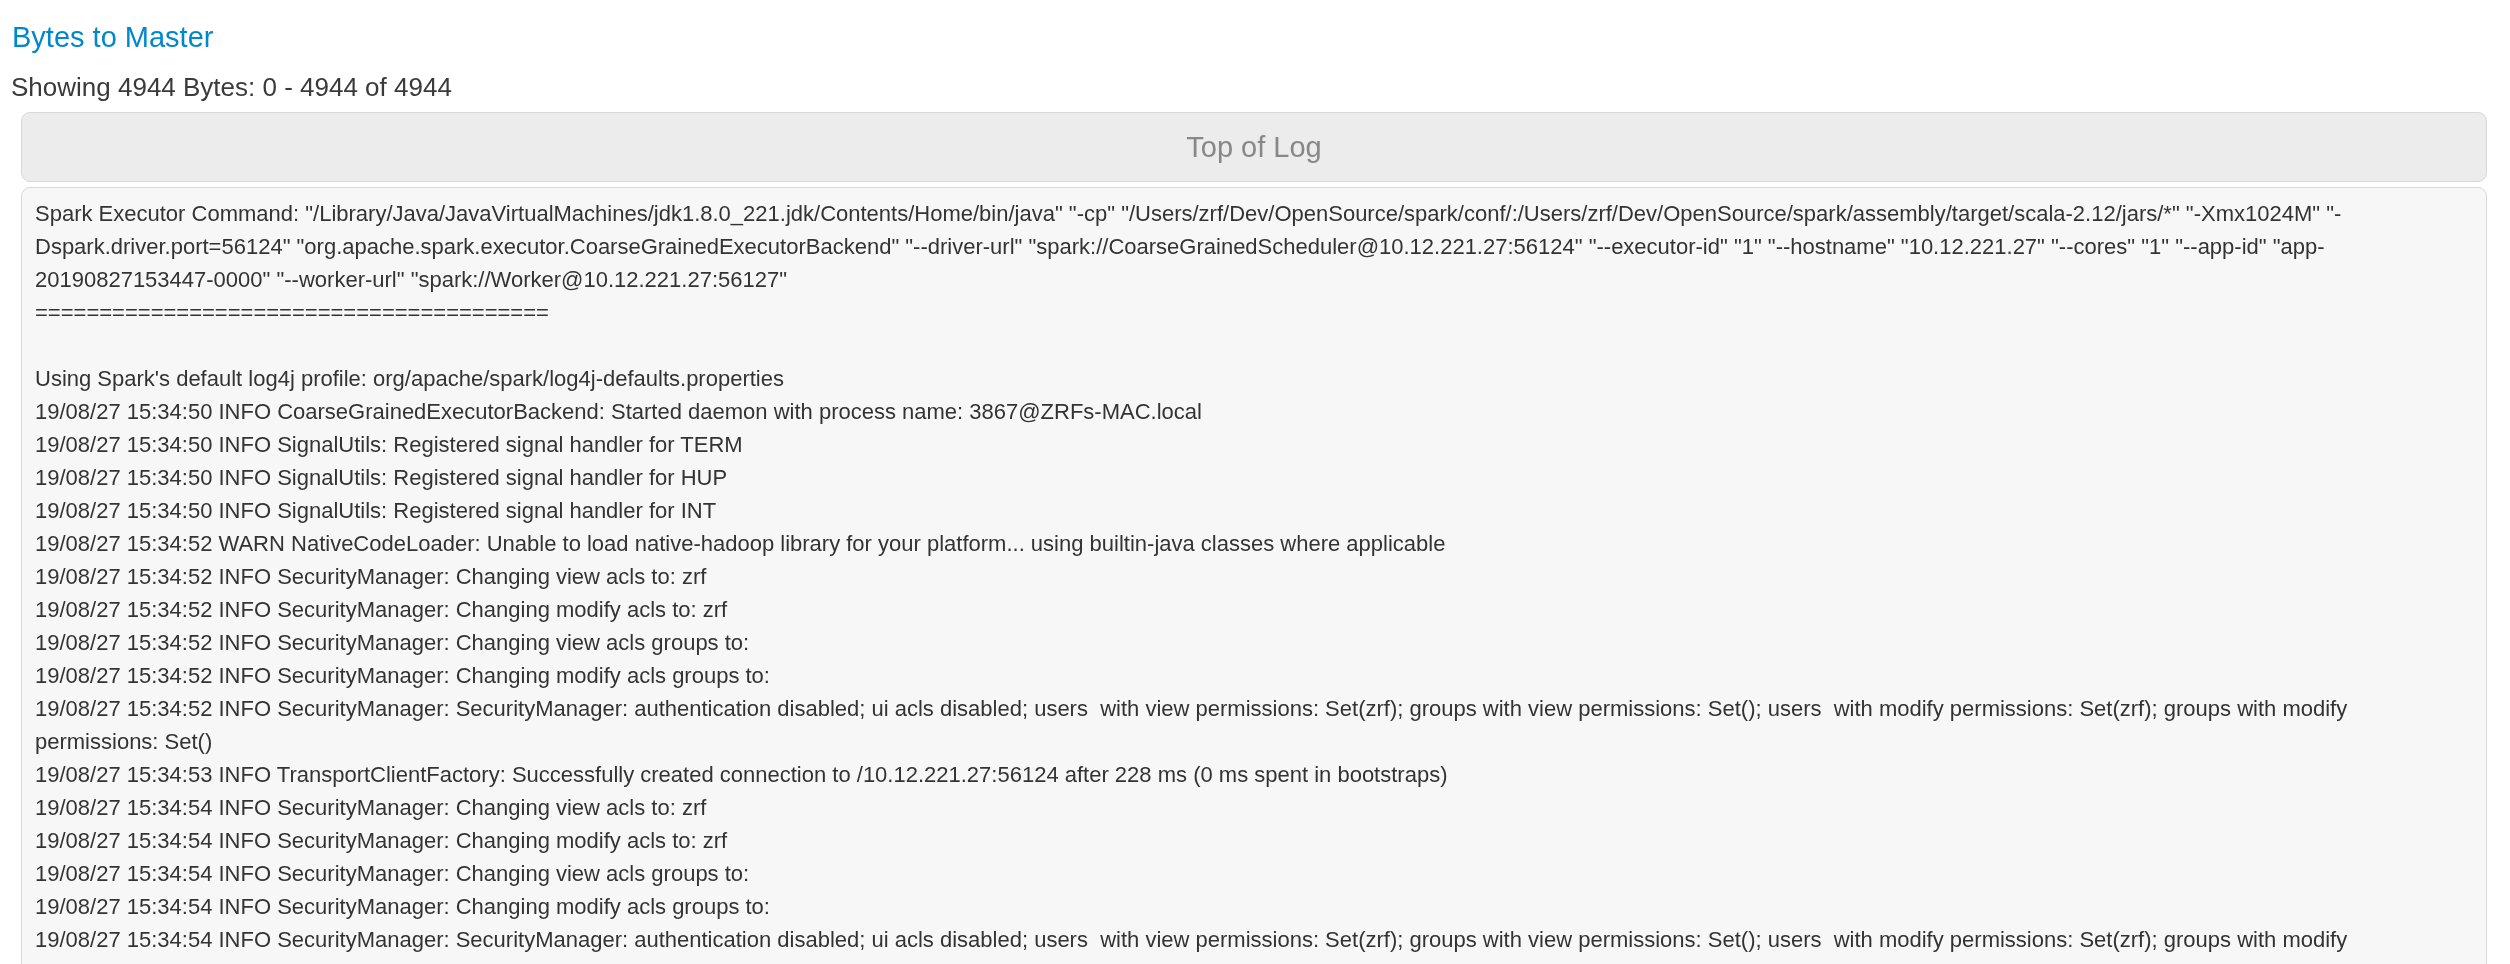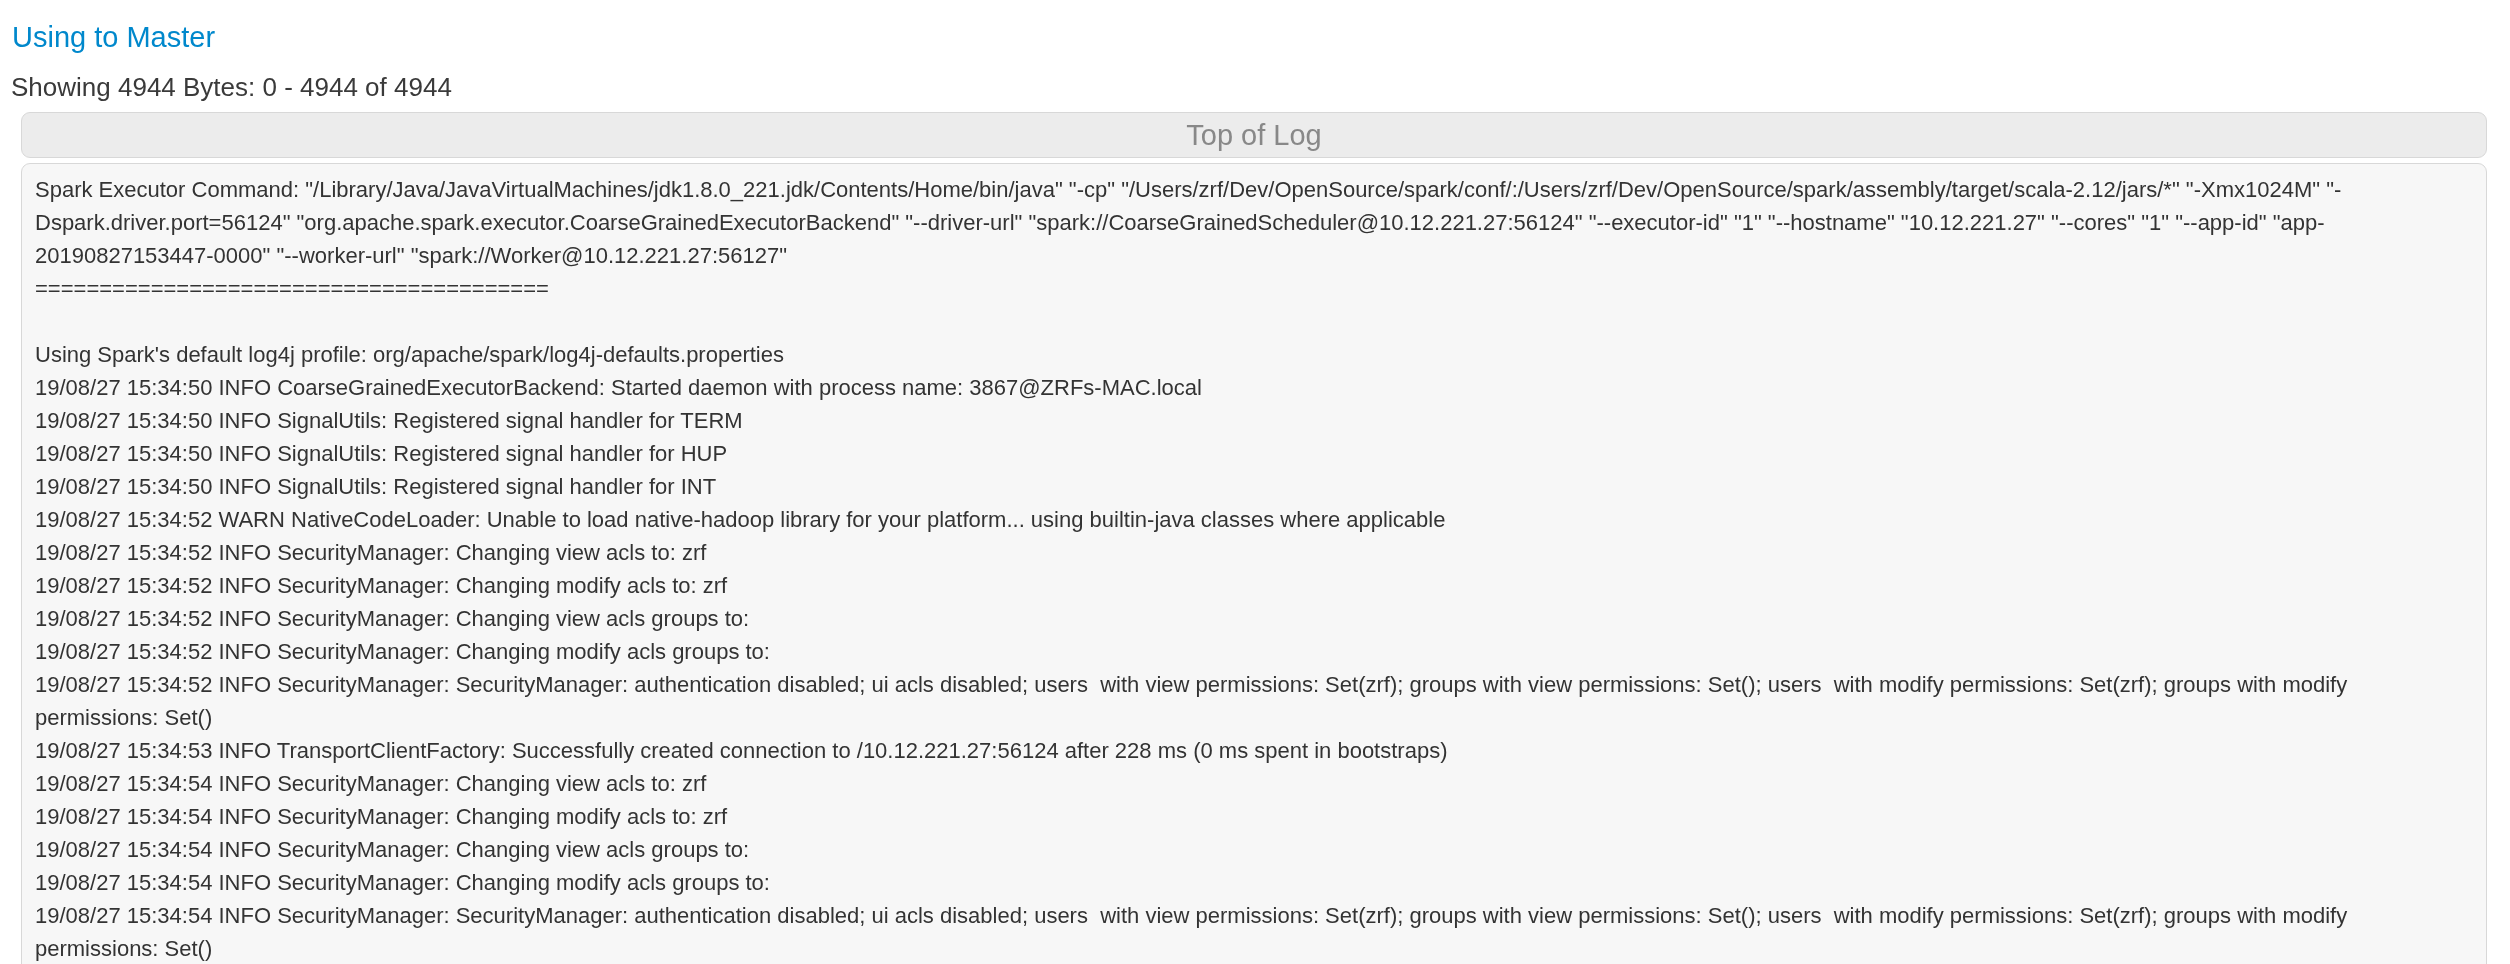--- a/index.html
+++ b/index.html
@@ -29,21 +29,21 @@
     cursor:pointer;
   }
   .byte-range{
     margin:16px 0 0 11px;
     font-size:26px;
     line-height:34px;
     color:#3a3a3a;
   }
   .log-header{
     margin:8px 23px 0 21px;
-    height:46px;
+    height:70px;
     background:var(--panel-header-bg,#ececec);
     border:1px solid var(--panel-border,#d8d8d8);
     border-radius:9px;
     display:flex;
     align-items:center;
     justify-content:center;
   }
   .log-header-label{
     font-size:29px;
     color:var(--panel-title-gray,#888888);
@@ -63,21 +63,21 @@
     line-height:33px;
     color:var(--log-text,#333333);
     white-space:pre-wrap;
     overflow-wrap:break-word;
     word-break:break-word;
   }
 </style>
 </head>
 <body>
 
-<a class="back-link" href="#">Using to Master</a>
+<a class="back-link" href="#">Bytes to Master</a>
 
 <div class="byte-range">Showing 4944 Bytes: 0 - 4944 of 4944</div>
 
 <div class="log-header">
   <span class="log-header-label">Top of Log</span>
 </div>
 
 <div class="log-box">
   <pre class="log-pre">Spark Executor Command: "/Library/Java/JavaVirtualMachines/jdk1.8.0_221.jdk/Contents/Home/bin/java" "-cp" "/Users/zrf/Dev/OpenSource/spark/conf/:/Users/zrf/Dev/OpenSource/spark/assembly/target/scala-2.12/jars/*" "-Xmx1024M" "-Dspark.driver.port=56124" "org.apache.spark.executor.CoarseGrainedExecutorBackend" "--driver-url" "spark://CoarseGrainedScheduler@10.12.221.27:56124" "--executor-id" "1" "--hostname" "10.12.221.27" "--cores" "1" "--app-id" "app-20190827153447-0000" "--worker-url" "spark://Worker@10.12.221.27:56127"
 ========================================

